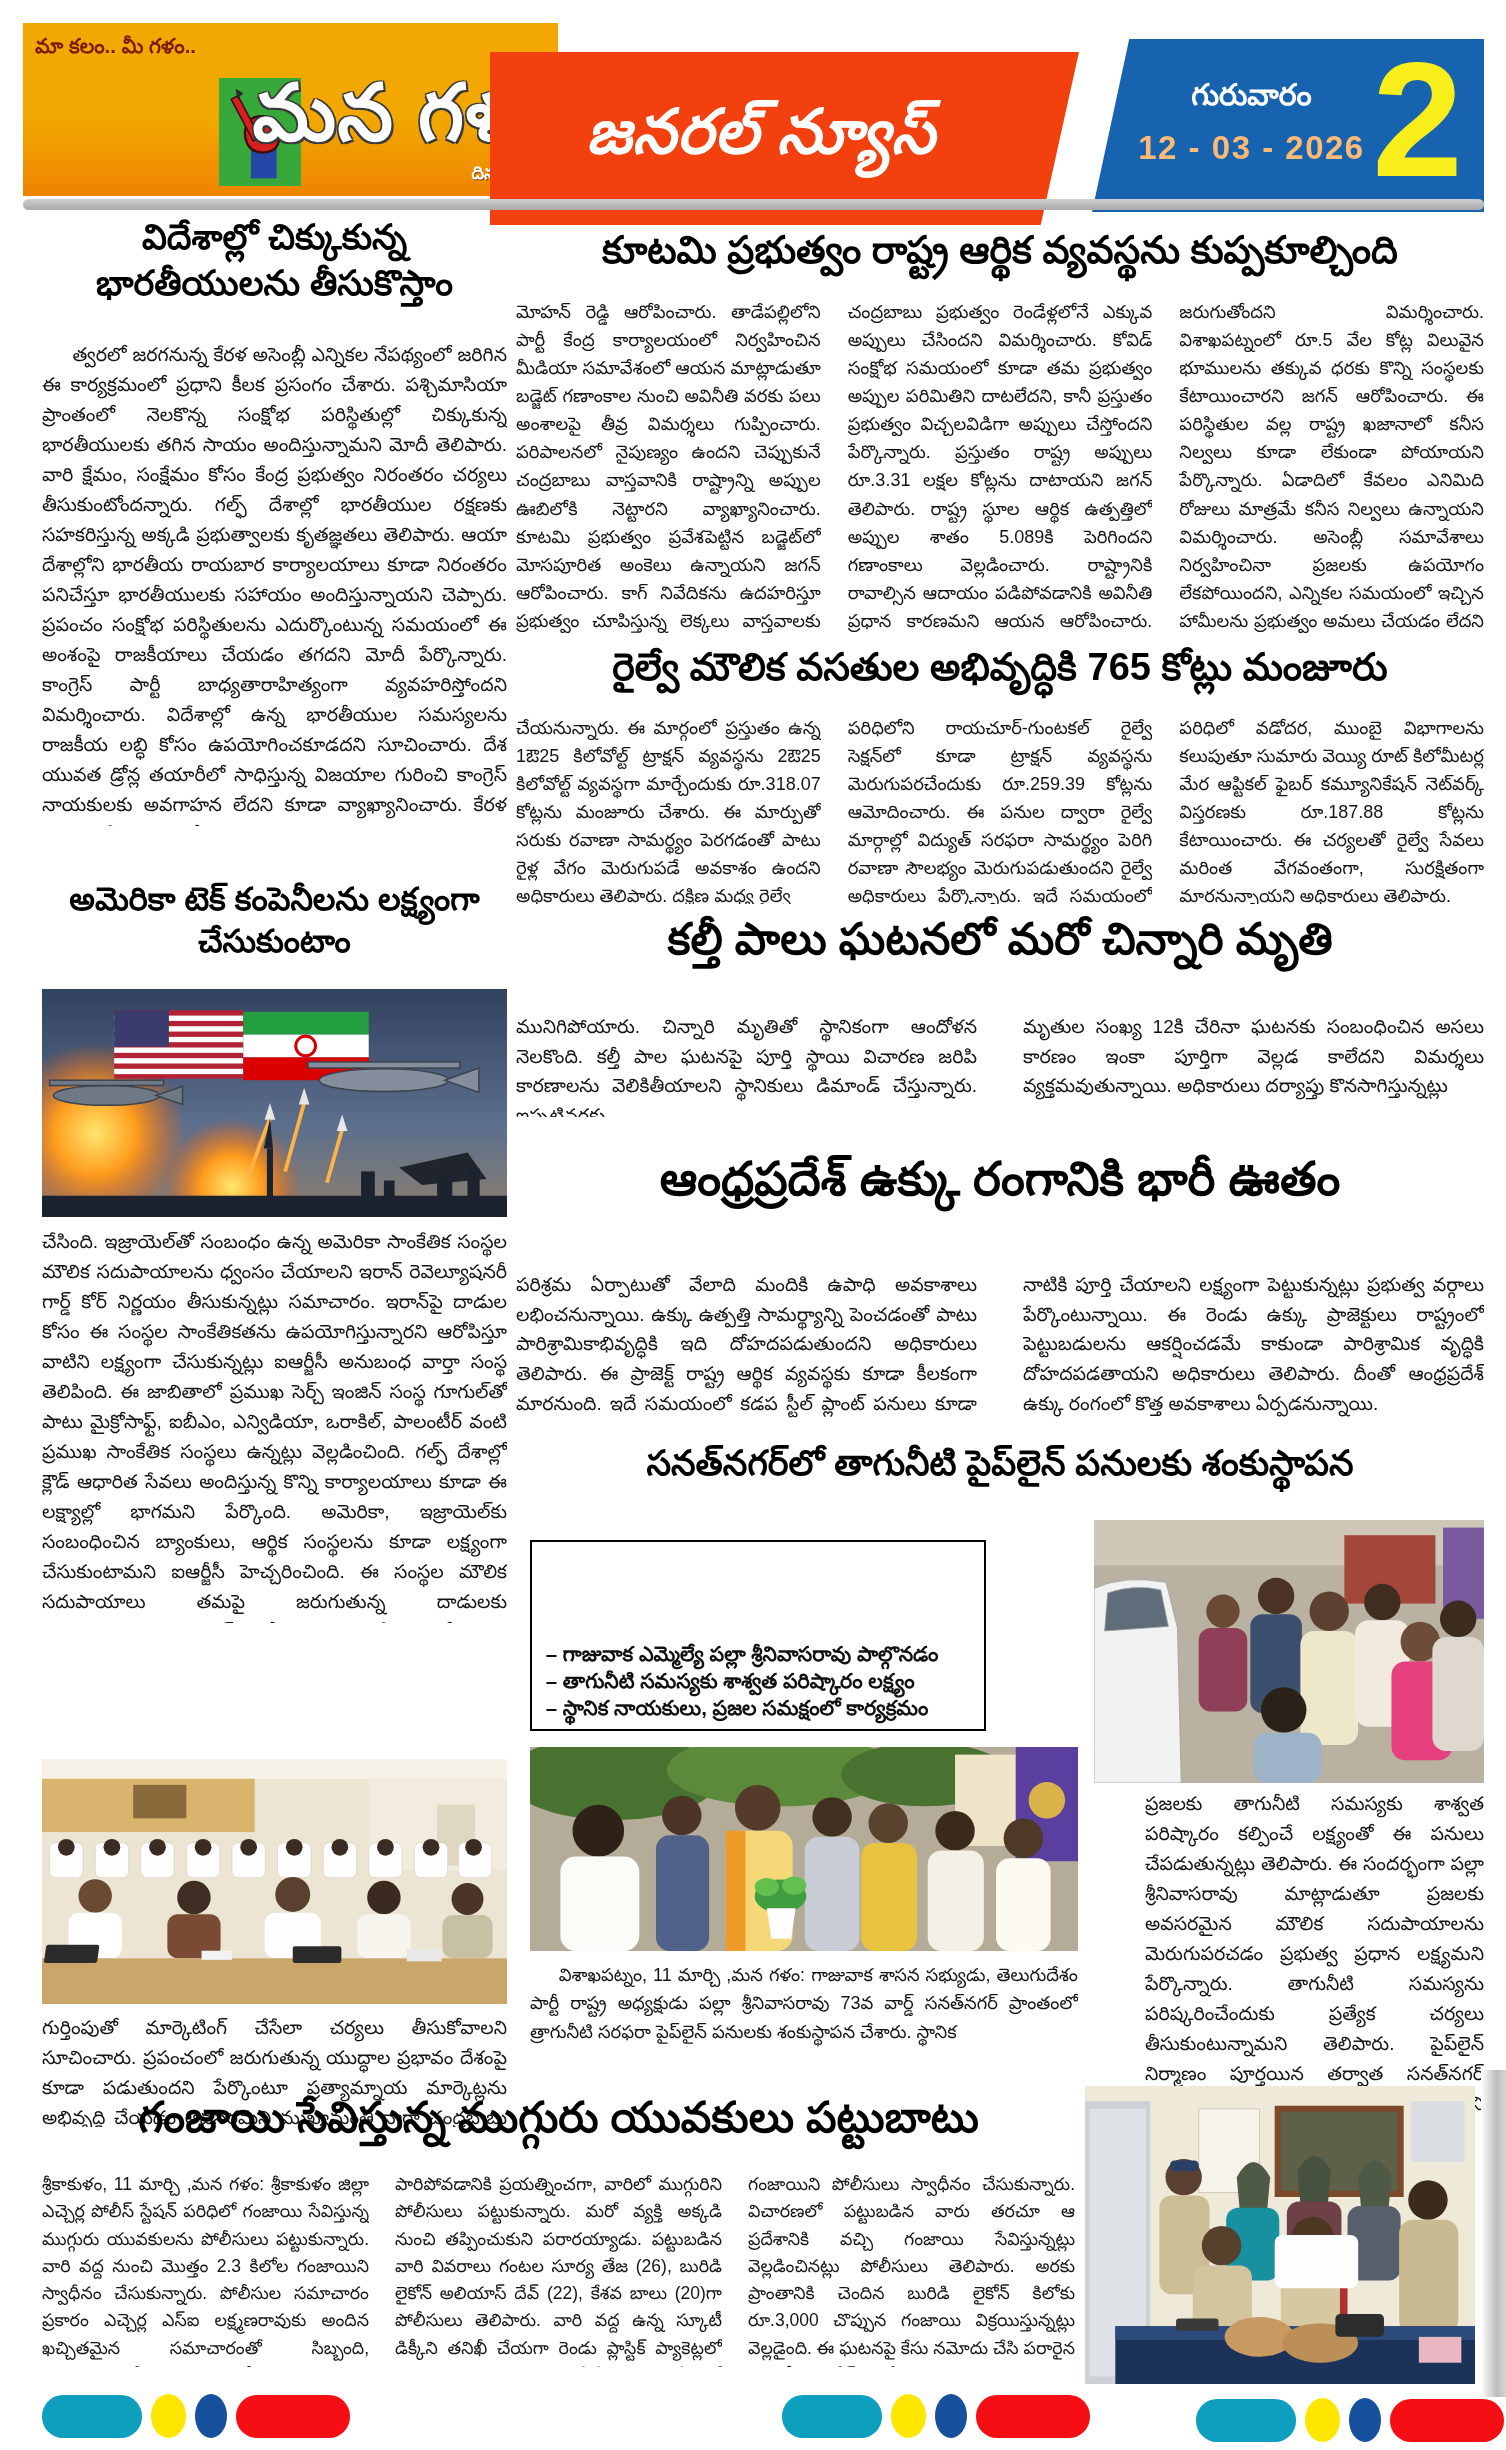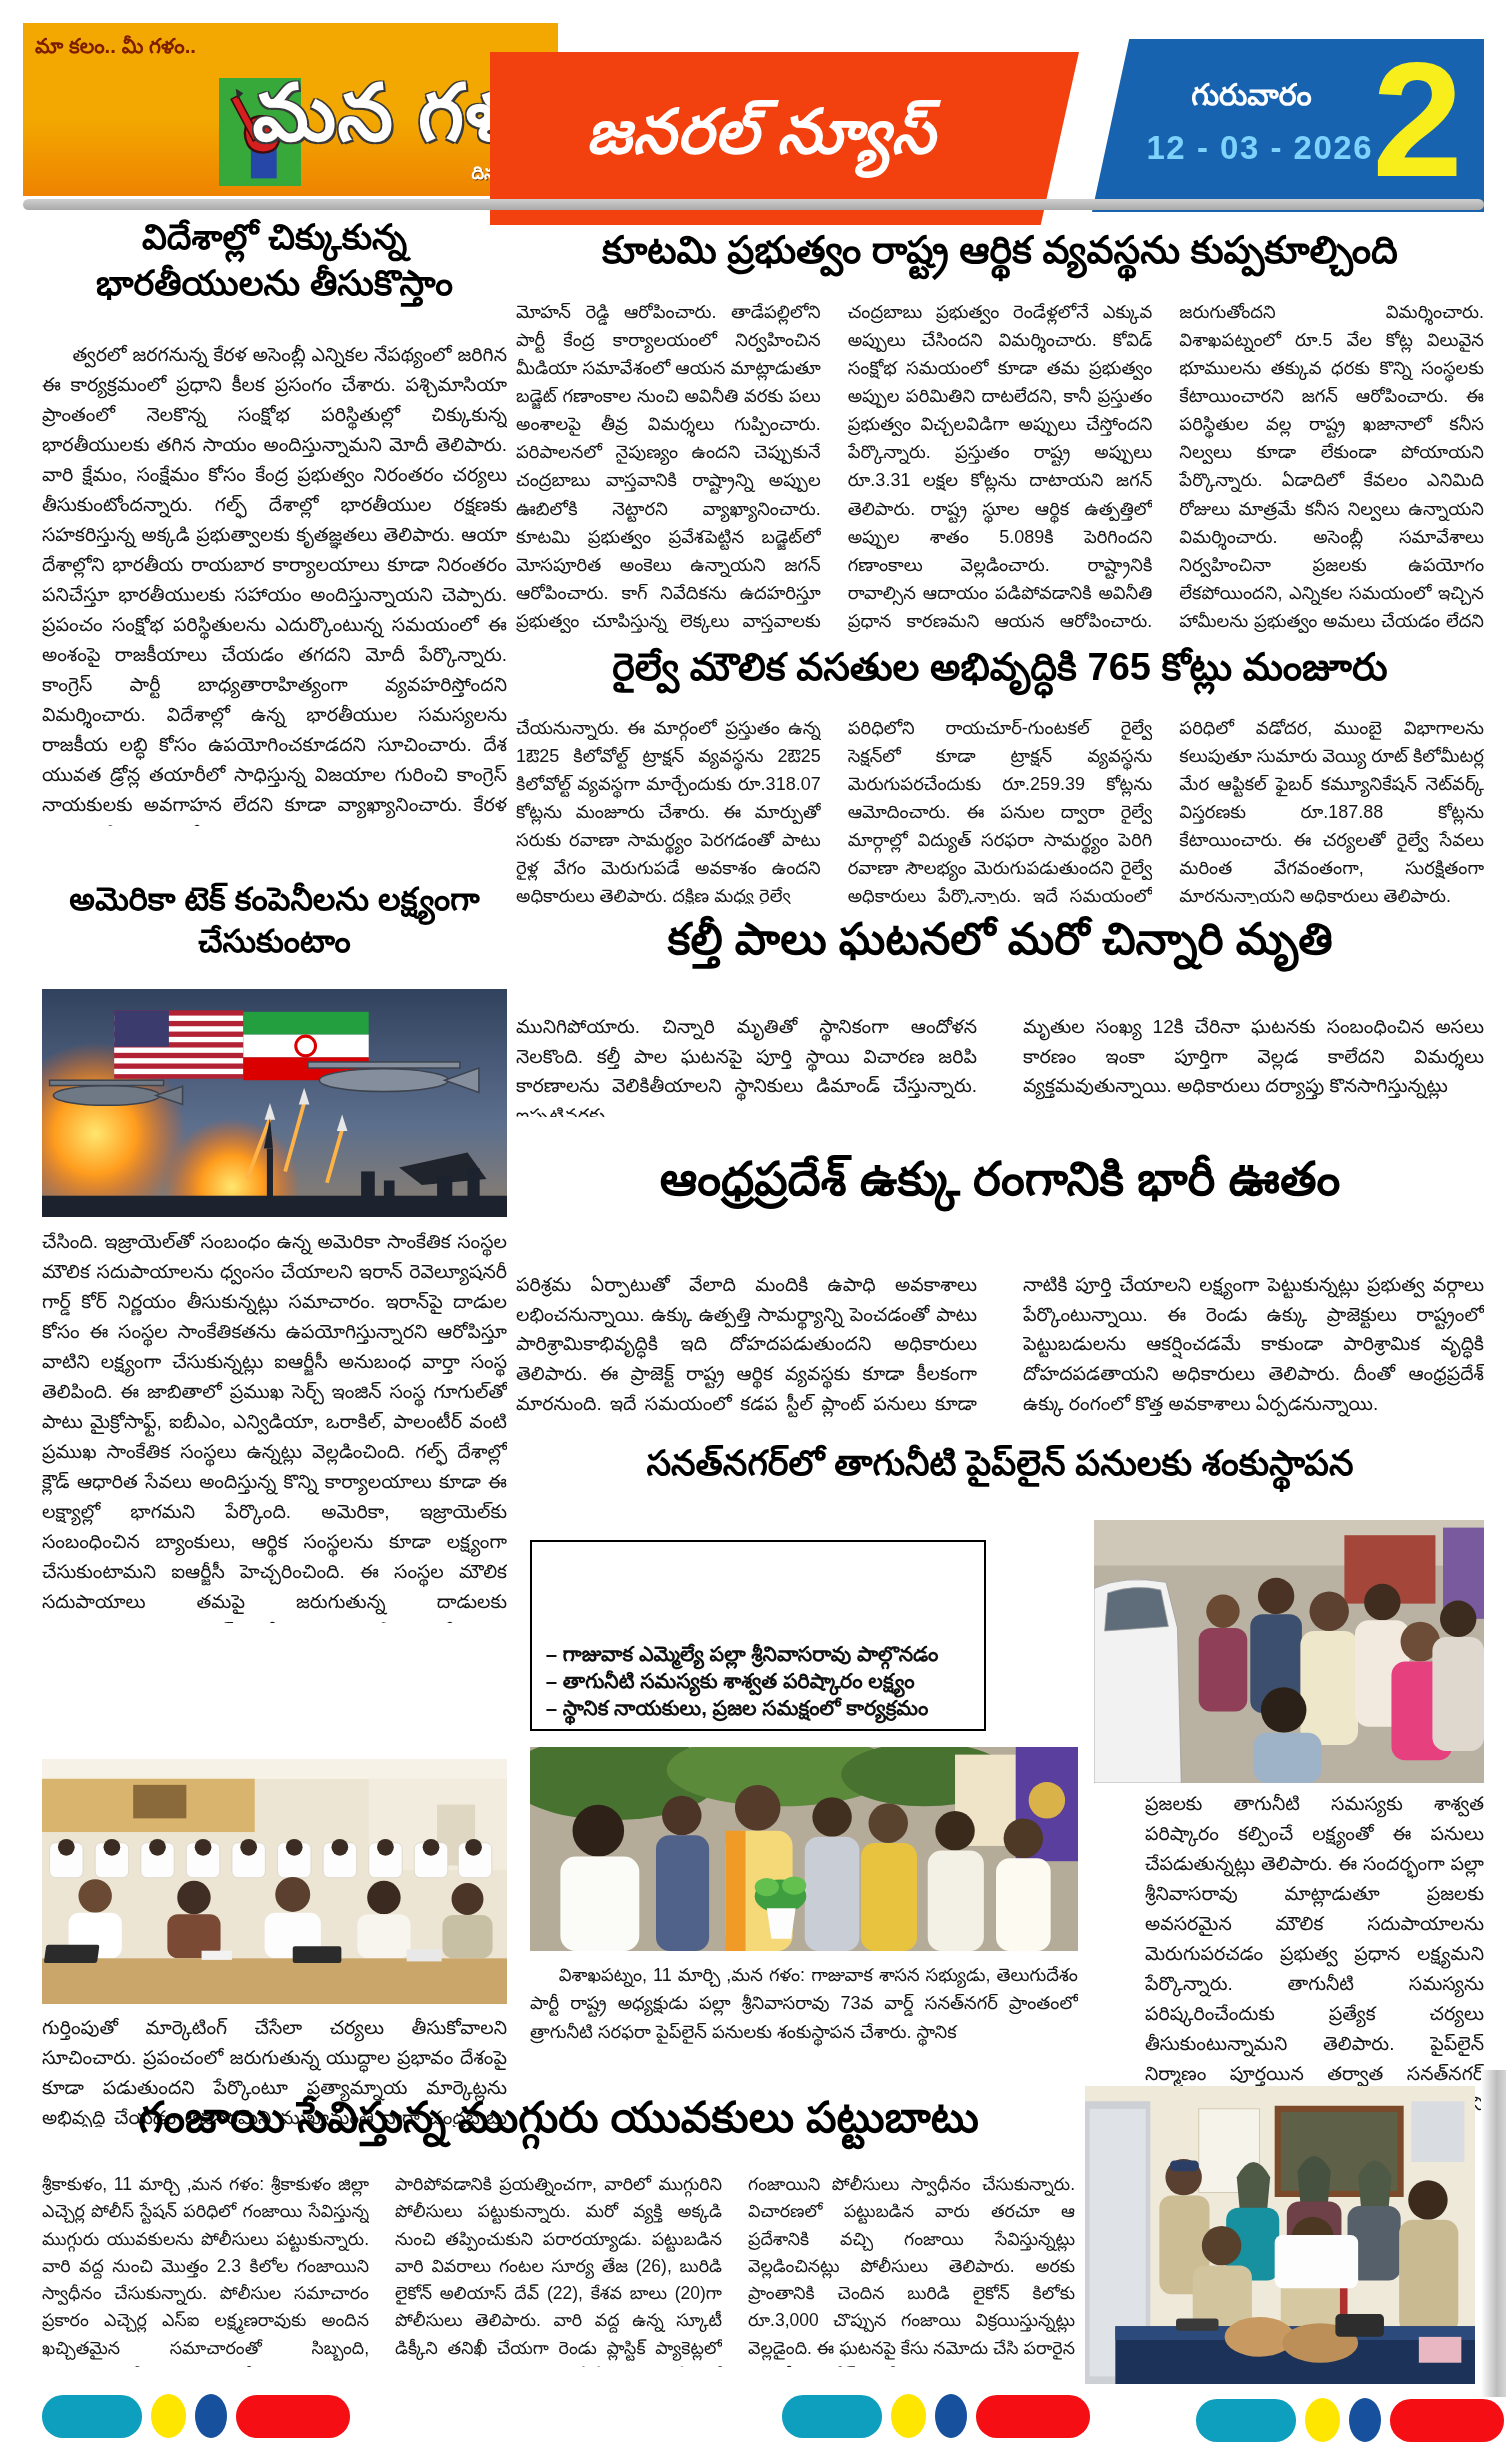--- a/index.html
+++ b/index.html
@@ -17,21 +17,21 @@
   .logo-box svg{width:100%;height:100%;}
   .mast-sub{position:absolute;right:20px;bottom:7.6px;font-size:18px;font-weight:700;color:#fff;
     text-shadow:0.8px 0.8px 0 #7a3b00;}
   .banner-mid{position:absolute;left:490px;top:23px;width:589px;height:173px;
     background:var(--banner_orange);clip-path:polygon(0 0,100% 0,93.5% 100%,0 100%);margin-top:29px;}
   .banner-mid .t{position:absolute;left:0;top:50%;transform:translateY(-50%);width:92%;text-align:center;
     color:#fff;font-size:62px;font-weight:800;font-style:italic;letter-spacing:0.8px;}
   .banner-right{position:absolute;left:1092px;top:39px;width:392px;height:173px;
     background:var(--banner_blue);clip-path:polygon(9.5% 0,100% 0,100% 100%,0 100%);}
   .day{position:absolute;left:53px;top:39px;width:213px;text-align:center;color:#fff;font-size:30px;font-weight:800;}
-  .date{position:absolute;left:38px;top:90px;width:243px;text-align:right;color:#7dd3fc;font-size:33px;font-weight:800;letter-spacing:1.5px;}
+  .date{position:absolute;left:38px;top:90px;width:243px;text-align:center;color:#fdba74;font-size:33px;font-weight:800;letter-spacing:1.5px;}
   .pagenum{position:absolute;right:21px;top:-6px;color:var(--page_yellow);font-size:163px;font-weight:700;line-height:173px;}
   .divider{position:absolute;left:23px;top:199px;width:1461px;height:11.4px;border-radius:6px;
     background:linear-gradient(180deg,#cfcfcf,#a9a9a9);}
 
   
   .hl{position:absolute;color:#000;font-weight:800;text-align:center;line-height:1.3;overflow:hidden;}
   .body-txt{position:absolute;font-size:19px;line-height:1.58;color:#141414;text-align:justify;overflow:hidden;}
   .indent{text-indent:1.6em;}
   .cols{position:absolute;display:flex;gap:27px;overflow:hidden;}
   .cols .c{flex:1;font-size:18px;line-height:1.56;color:#141414;text-align:justify;overflow:hidden;}

